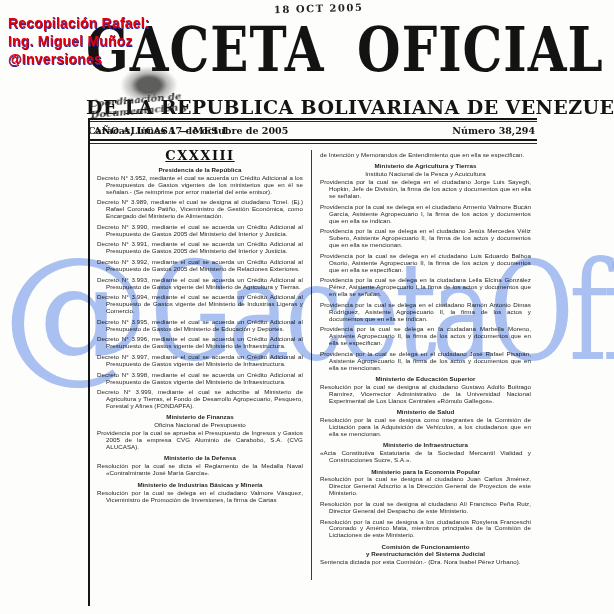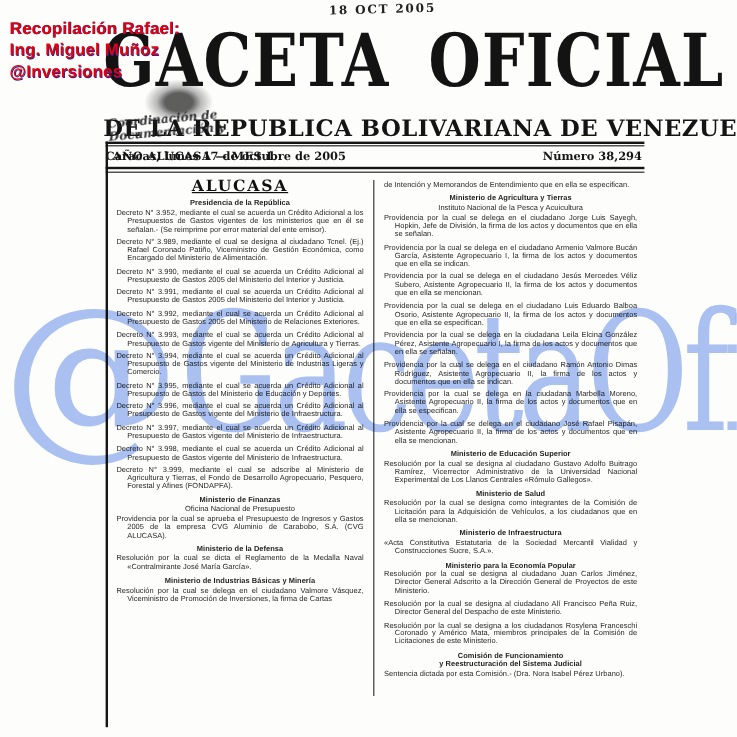--- a/index.html
+++ b/index.html
@@ -136,21 +136,21 @@
   <span id="info-date">Caracas, lunes 17 de octubre de 2005</span>
   <span id="info-number">Número 38,294</span>
 </div>
 <div class="abs rule thick" style="top:139px"></div>
 <div class="abs rule thin" style="top:143px"></div>
 
 <div id="left-border" class="abs"></div>
 <div id="column-divider" class="abs"></div>
 
 <div id="col-left" class="abs col">
-  <div id="sumario-title">ALUCASA</div>
+  <div id="sumario-title">CXXXIII</div>
 <div class="blk-h">Presidencia de la República</div>
     <div class="blk-p">Decreto N° 3.952, mediante el cual se acuerda un Crédito Adicional a los Presupuestos de Gastos vigentes de los ministerios que en él se señalan.- (Se reimprime por error material del ente emisor).</div>
     <div class="blk-p">Decreto N° 3.989, mediante el cual se designa al ciudadano Tcnel. (Ej.) Rafael Coronado Patiño, Viceministro de Gestión Económica, como Encargado del Ministerio de Alimentación.</div>
     <div class="blk-p">Decreto N° 3.990, mediante el cual se acuerda un Crédito Adicional al Presupuesto de Gastos 2005 del Ministerio del Interior y Justicia.</div>
     <div class="blk-p">Decreto N° 3.991, mediante el cual se acuerda un Crédito Adicional al Presupuesto de Gastos 2005 del Ministerio del Interior y Justicia.</div>
     <div class="blk-p">Decreto N° 3.992, mediante el cual se acuerda un Crédito Adicional al Presupuesto de Gastos 2005 del Ministerio de Relaciones Exteriores.</div>
     <div class="blk-p">Decreto N° 3.993, mediante el cual se acuerda un Crédito Adicional al Presupuesto de Gastos vigente del Ministerio de Agricultura y Tierras.</div>
     <div class="blk-p">Decreto N° 3.994, mediante el cual se acuerda un Crédito Adicional al Presupuesto de Gastos vigente del Ministerio de Industrias Ligeras y Comercio.</div>
     <div class="blk-p">Decreto N° 3.995, mediante el cual se acuerda un Crédito Adicional al Presupuesto de Gastos del Ministerio de Educación y Deportes.</div>
     <div class="blk-p">Decreto N° 3.996, mediante el cual se acuerda un Crédito Adicional al Presupuesto de Gastos vigente del Ministerio de Infraestructura.</div>

